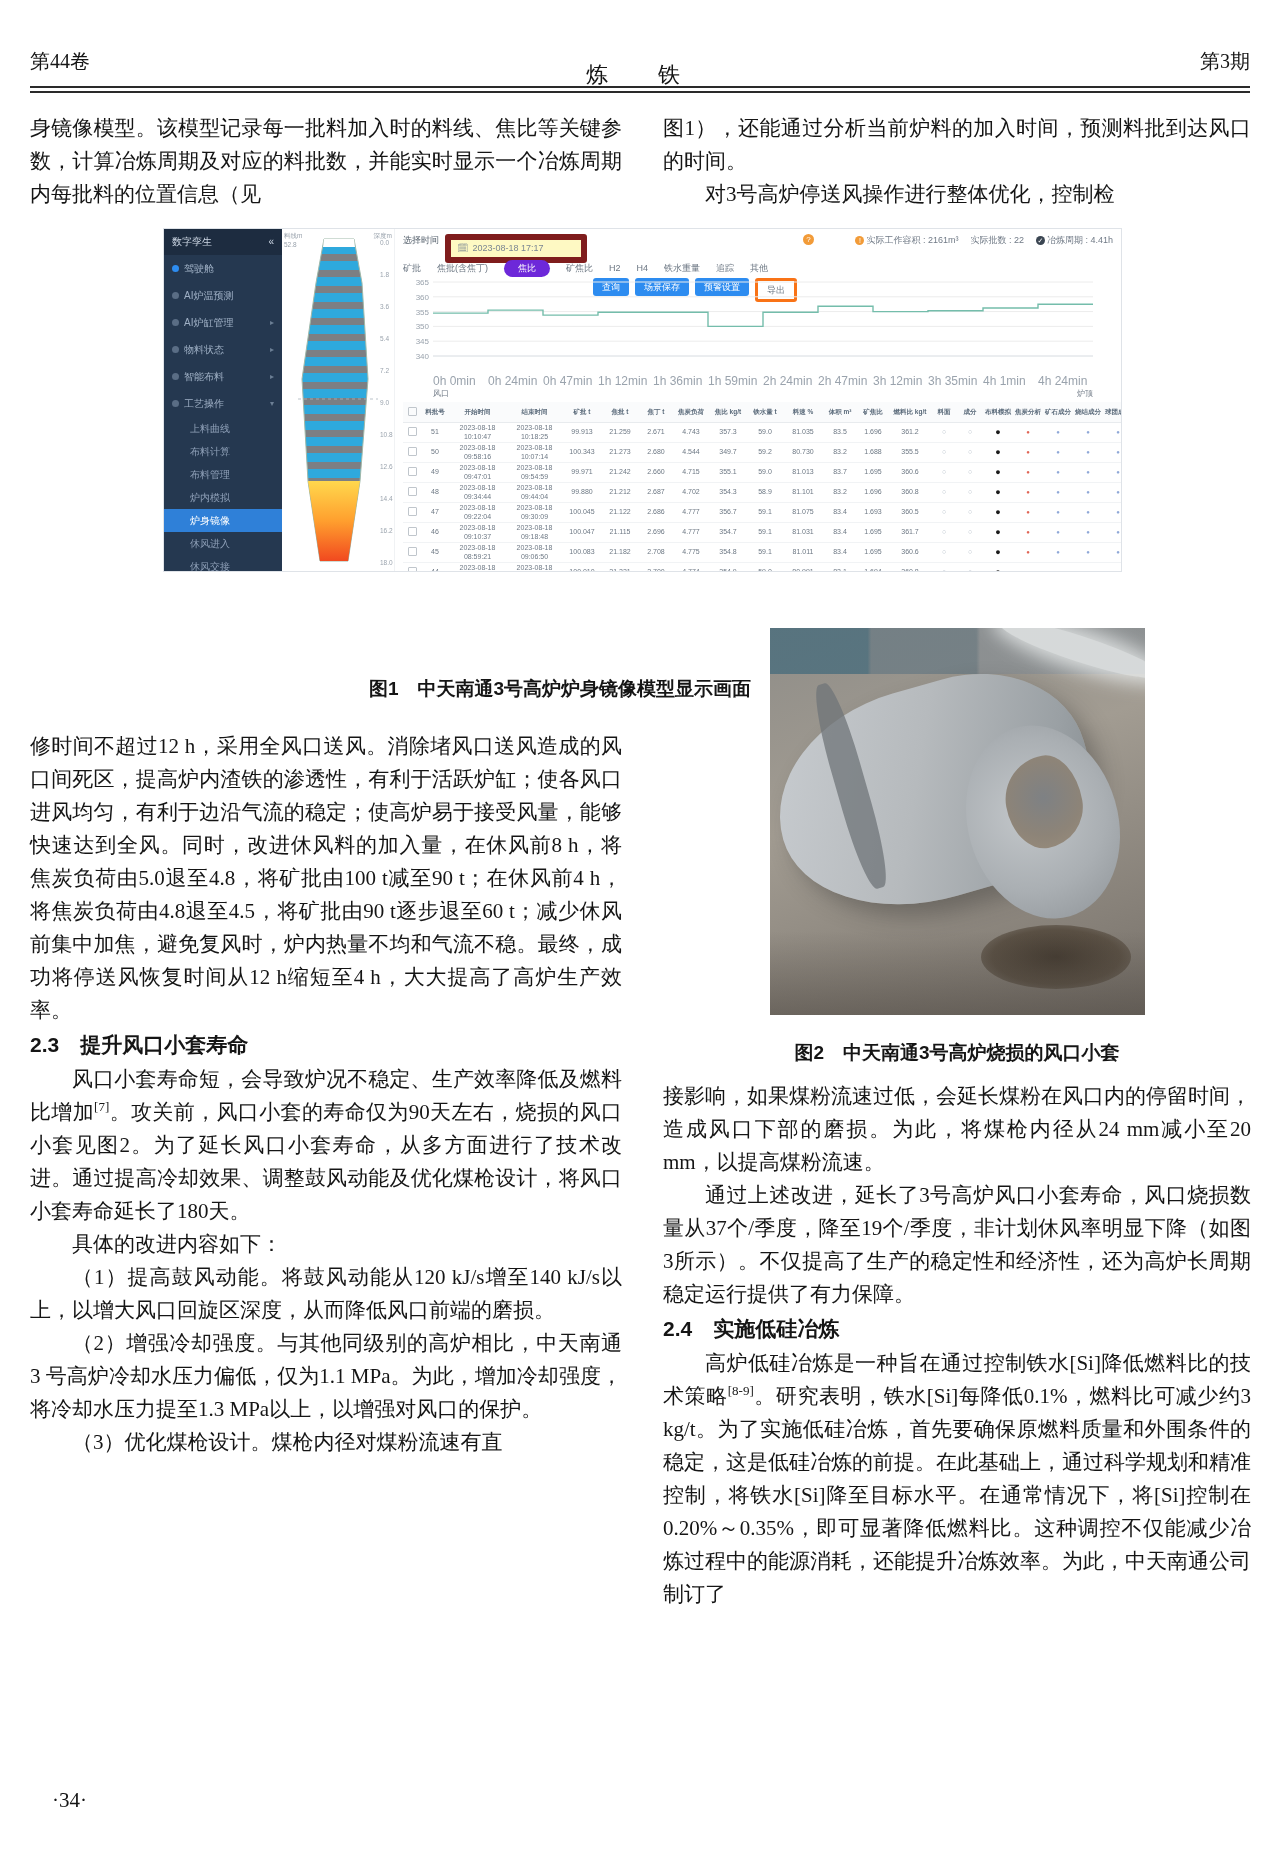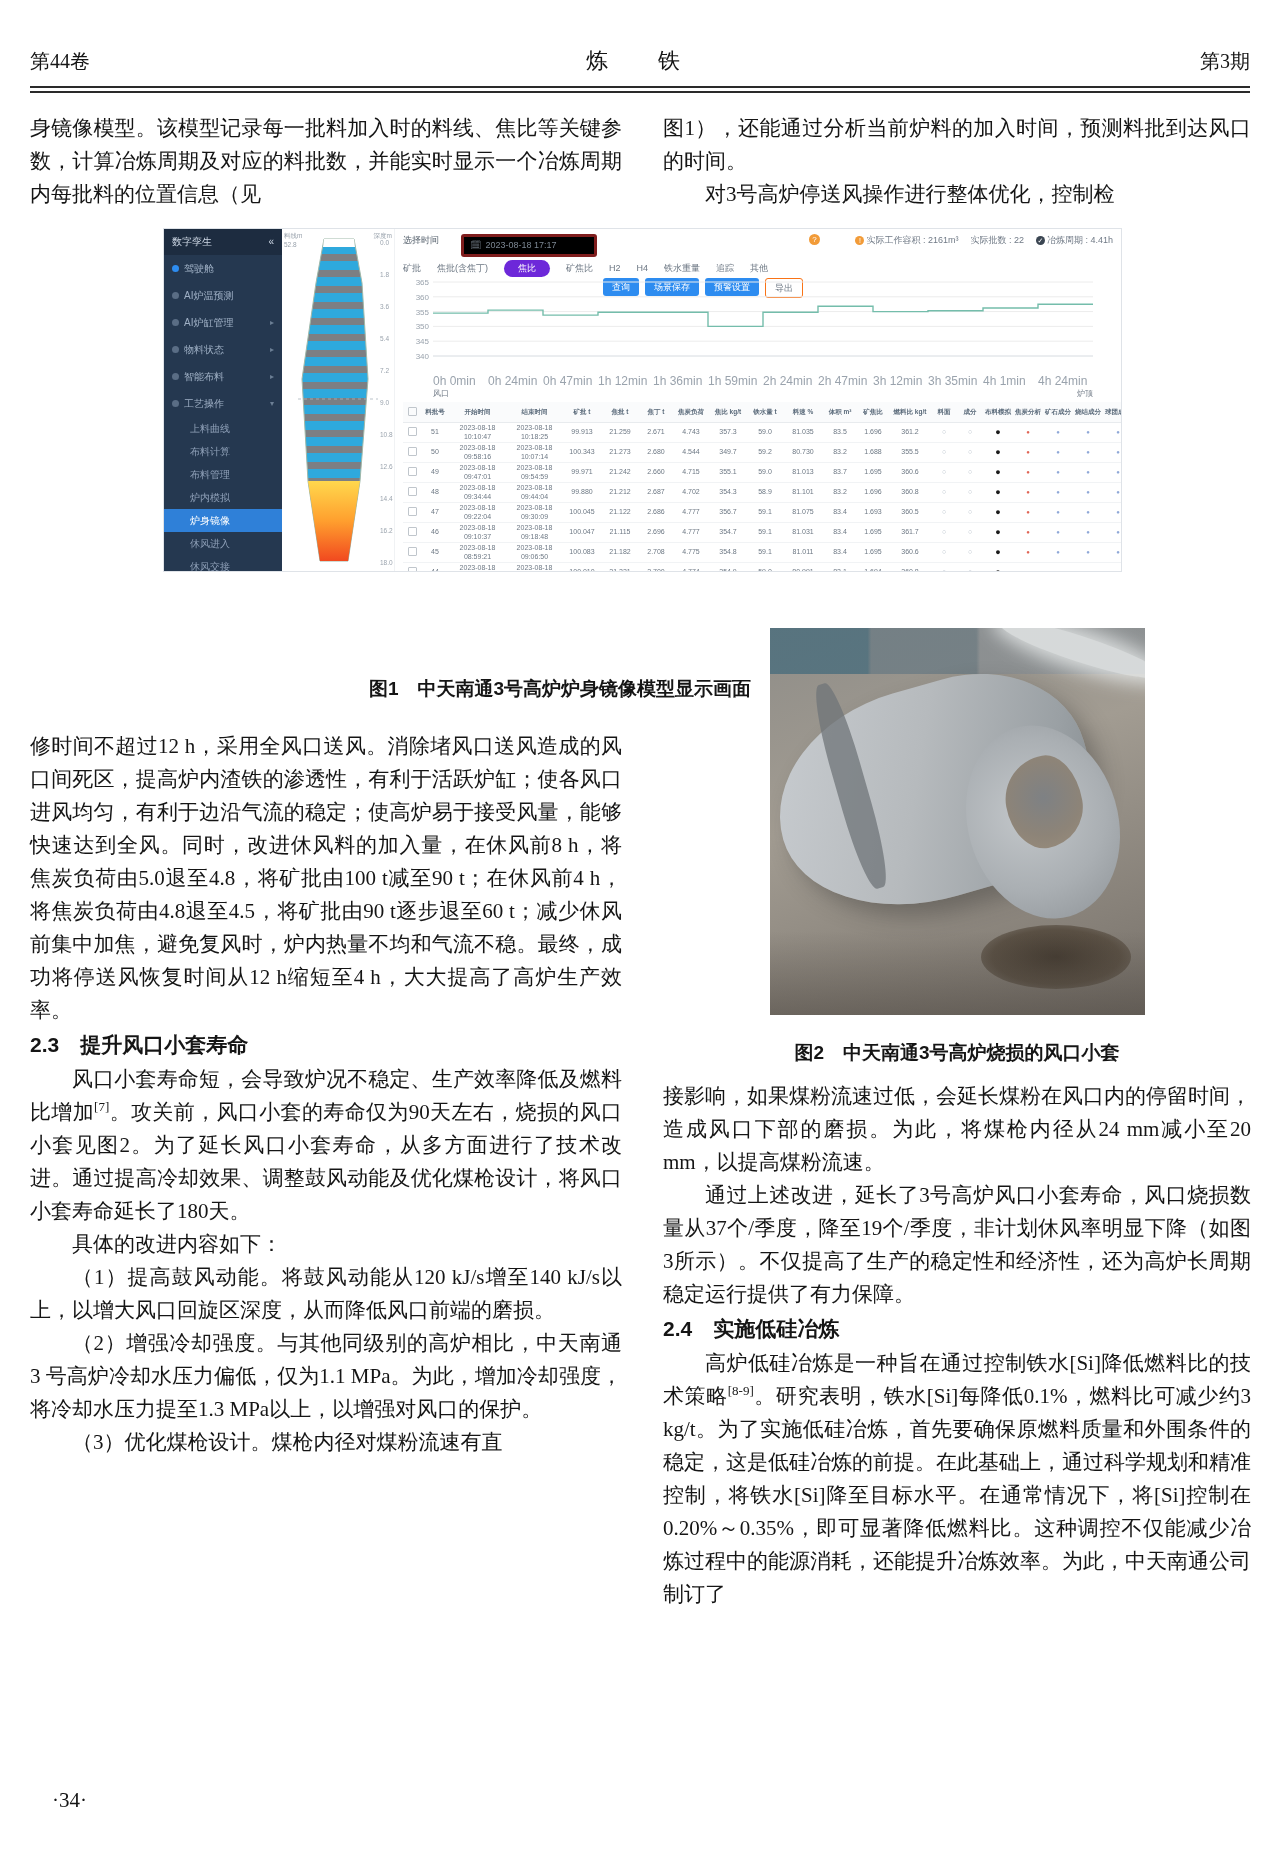--- a/index.html
+++ b/index.html
@@ -2,21 +2,21 @@
 <html><head>
 <meta charset="utf-8">
 <style>
   html,body{margin:0;padding:0;background:#ffffff;}
   .page{position:relative;width:1280px;height:1859px;background:#fff;overflow:hidden;
         font-family:"Liberation Serif","DejaVu Serif",serif;color:#151515;}
 
   
   .ph{position:absolute;top:44px;left:30px;right:30px;height:34px;font-size:20px;}
   .ph-left{position:absolute;left:0;top:4px;}
-  .ph-center{position:absolute;left:0;right:0;top:2px;text-align:center;font-size:22px;letter-spacing:14px;}
+  .ph-center{position:absolute;left:0;right:0;top:16px;text-align:center;font-size:22px;letter-spacing:14px;}
   .ph-right{position:absolute;right:0;top:4px;}
   .rule{position:absolute;top:86px;left:30px;width:1220px;height:3px;
         border-top:2px solid #2a2a2a;border-bottom:2px solid #2a2a2a;}
 
   
   .col{position:absolute;text-align:justify;font-size:21px;line-height:33px;}
   .col p{margin:0;}
   .col p.pi{text-indent:2em;}
   .col h3.h{margin:0;font-family:"Liberation Sans","DejaVu Sans",sans-serif;
             font-weight:bold;font-size:21px;line-height:36px;text-align:left;}
@@ -47,25 +47,25 @@
   .sb-sub.active{background:#2f80d8;color:#fff;}
   .sb-dot{width:7px;height:7px;border-radius:50%;background:#5a6d85;flex:none;}
   .sb-dot.blue{background:#2d8cf0;}
   .sb-arrow{margin-left:auto;font-size:8px;color:#6c7f95;}
   
   .furnace{width:112px;flex:none;background:#fff;position:relative;border-right:1px solid #f0f2f4;}
   .fx-label{position:absolute;font-size:6.5px;color:#9aa3ad;}
   
   .fc{flex:1;padding:5px 8px 0 8px;overflow:hidden;}
   .fc-toolbar{display:flex;align-items:flex-start;gap:6px;height:24px;font-size:9px;color:#55606c;}
-  .fc-time-input{border:3px solid #7f1d1d;border-radius:3px;height:17px;line-height:17px;
-                 padding:0 6px;color:#7b8692;min-width:118px;background:#000000;margin-left:16px;}
+  .fc-time-input{border:6px solid #7f1d1d;border-radius:3px;height:17px;line-height:17px;
+                 padding:0 6px;color:#7b8692;min-width:118px;background:#fef9c3;}
   .btn{height:18px;line-height:18px;padding:0 9px;border-radius:3px;font-size:9px;cursor:pointer;}
   .btn.primary{background:#2d8cf0;color:#fff;}
-  .btn.plain{background:#fff;color:#6b7682;border:1px solid #f97316;}
+  .btn.plain{background:#fff;color:#6b7682;border:3px solid #f97316;}
   .help-dot{width:11px;height:11px;border-radius:50%;background:#f29b38;color:#fff;font-size:8px;
             text-align:center;line-height:11px;}
   .fc-stats{margin-left:auto;display:flex;gap:12px;align-items:center;color:#707a86;}
   .stat-ic{display:inline-block;width:9px;height:9px;border-radius:50%;color:#fff;font-size:7px;
            line-height:9px;text-align:center;margin-right:2px;}
   .stat-ic.alert{background:#f29b38;}
   .stat-ic.check{background:#3b4652;}
   .fc-tabs{display:flex;gap:16px;align-items:center;height:20px;font-size:9px;color:#6b7682;}
   .tab{cursor:pointer;}
   .tab.active{background:#6d28d9;color:#fff;border-radius:9px;padding:2px 14px;}

